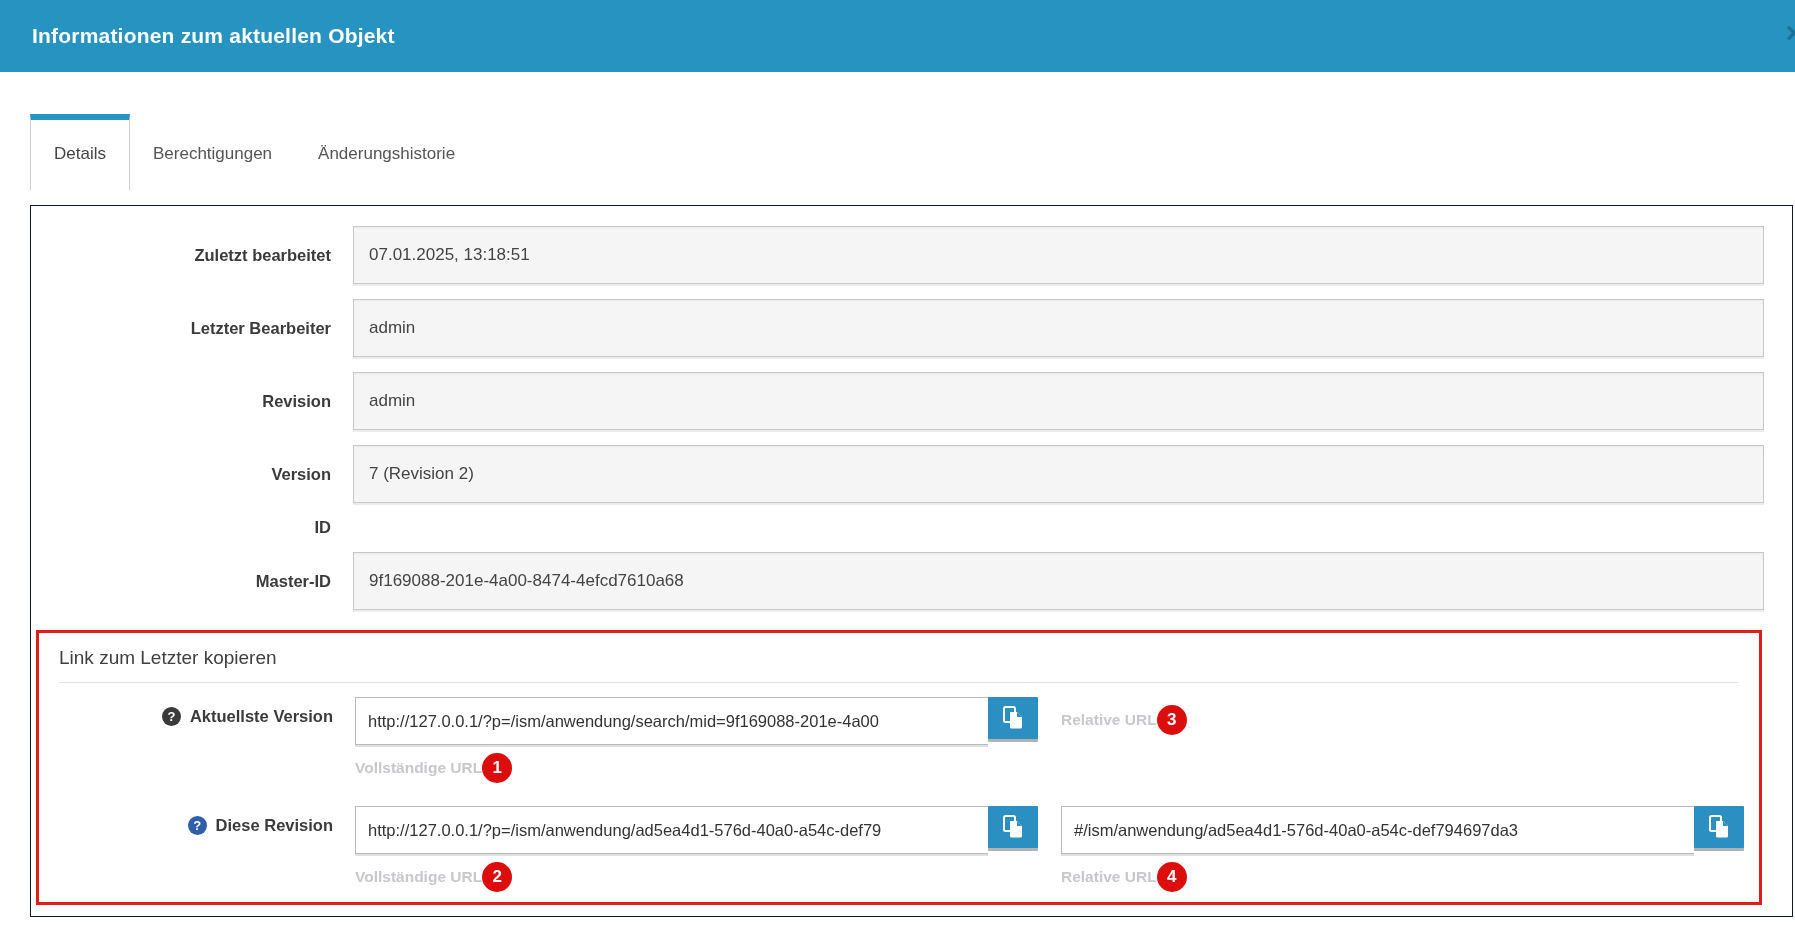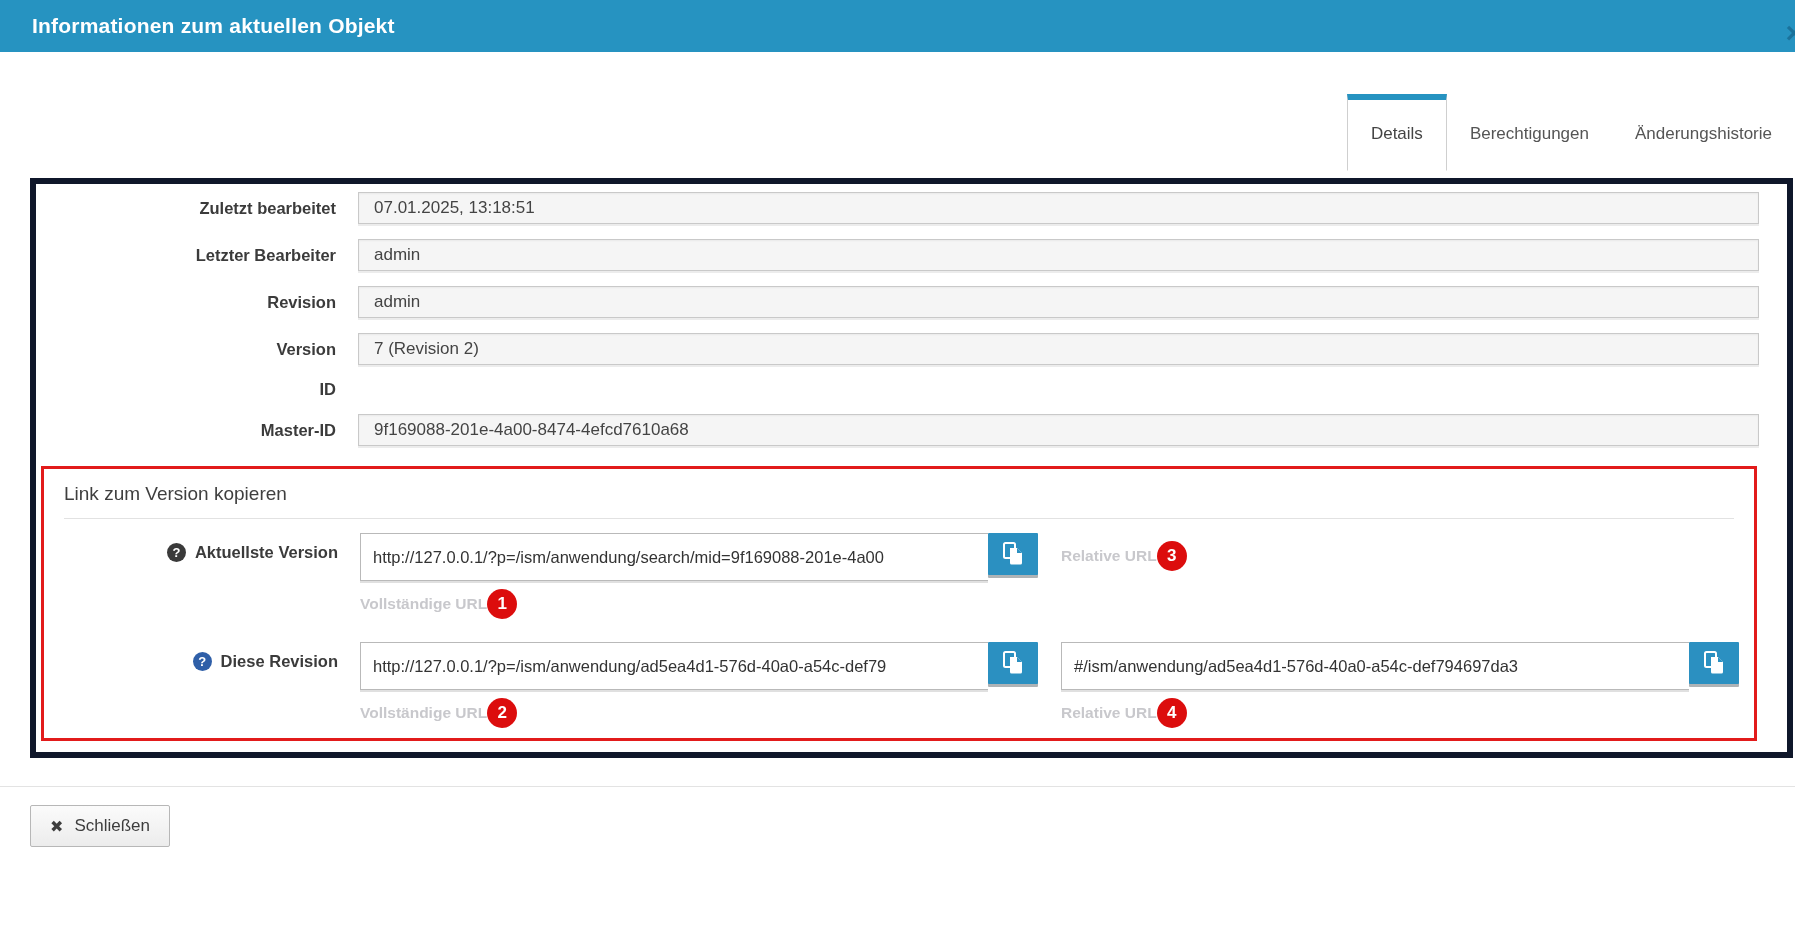--- a/index.html
+++ b/index.html
@@ -1,39 +1,39 @@
 <!DOCTYPE html>
 <html><head>
 <meta charset="utf-8">
 <style>
   * { box-sizing: border-box; margin: 0; padding: 0; }
   html, body { width: 1795px; height: 945px; background: #ffffff; overflow: hidden;
     font-family: "Liberation Sans", "DejaVu Sans", sans-serif; }
 
   
-  .modal-header { position: relative; height: 52px; background: #2693c1;
+  .modal-header { position: relative; height: 72px; background: #2693c1;
     display: flex; align-items: center; padding: 0 32px; overflow: hidden; }
   .modal-title { color: #ffffff; font-size: 21px; font-weight: bold; letter-spacing: .2px; }
   .header-close { position: absolute; right: -8px; top: 18px; font-size: 30px; font-weight: bold;
     color: rgba(0,40,70,0.30); cursor: pointer; line-height: 1; }
 
   
-  .tabbar { display: flex; margin: 42px 0 0 30px; align-items: stretch; justify-content: flex-end; }
+  .tabbar { display: flex; margin: 42px 0 0 30px; align-items: stretch; }
   .tab { font-size: 17px; color: #555; padding: 30px 23px 25px; cursor: pointer; position: relative; z-index: 2; }
   .tab.active { background: #fff; border: 1px solid #cfcfcf; border-bottom: 1px solid #ffffff;
     border-top: 6px solid #2693c1; color: #444; padding: 24px 23px 26px; margin-bottom: -1px; }
 
   
-  .panel { margin: 8px 2px 0 30px; border: 6px solid #0f172a; background: #fff;
-    padding: 8px 0 11px 0; }
+  .panel { margin: 15px 2px 0 30px; border: 1px solid #0f172a; background: #fff;
+    padding: 20px 0 11px 0; }
 
   .form-row { display: flex; align-items: center; margin-bottom: 15px; }
   .form-label { width: 322px; text-align: right; padding-right: 22px;
     font-weight: bold; font-size: 16.5px; color: #3b3b3b; }
-  .form-value { flex: 1; margin-right: 28px; height: 32px; background: #f5f5f5;
+  .form-value { flex: 1; margin-right: 28px; height: 58px; background: #f5f5f5;
     border: 1px solid #c9c9c9; box-shadow: inset 0 1px 2px rgba(0,0,0,0.05), 0 2px 0 #ececec;
     padding: 0 15px; font-size: 17px; color: #444; width: auto;
     font-family: "Liberation Sans", "DejaVu Sans", sans-serif; }
 
   
   .red-box { margin: 20px 30px 0 5px; border: 3px solid #e21b1b; padding-bottom: 10px; }
   .section-title { font-size: 19px; color: #3f3f3f; padding: 14px 20px 13px; }
   .section-rule { border-bottom: 1px solid #e2e2e2; margin: 0 20px; }
 
   .link-row { display: flex; margin-top: 14px; }
@@ -109,21 +109,21 @@
   </div>
   <div class="form-row">
     <div class="form-label">ID</div>
   </div>
   <div class="form-row">
     <div class="form-label">Master-ID</div>
     <input class="form-value" readonly="" value="9f169088-201e-4a00-8474-4efcd7610a68" style="">
   </div>
 
   <div class="red-box">
-    <div class="section-title">Link zum Version kopieren</div>
+    <div class="section-title">Link zum Letzter kopieren</div>
     <div class="section-rule"></div>
 
     <div class="link-row">
       <div class="link-label">
         <span class="help-icon help-dark">?</span>
         <span>Aktuellste Version</span>
       </div>
       <div class="url-cols">
         <div class="url-col first">
           <div class="url-group">

